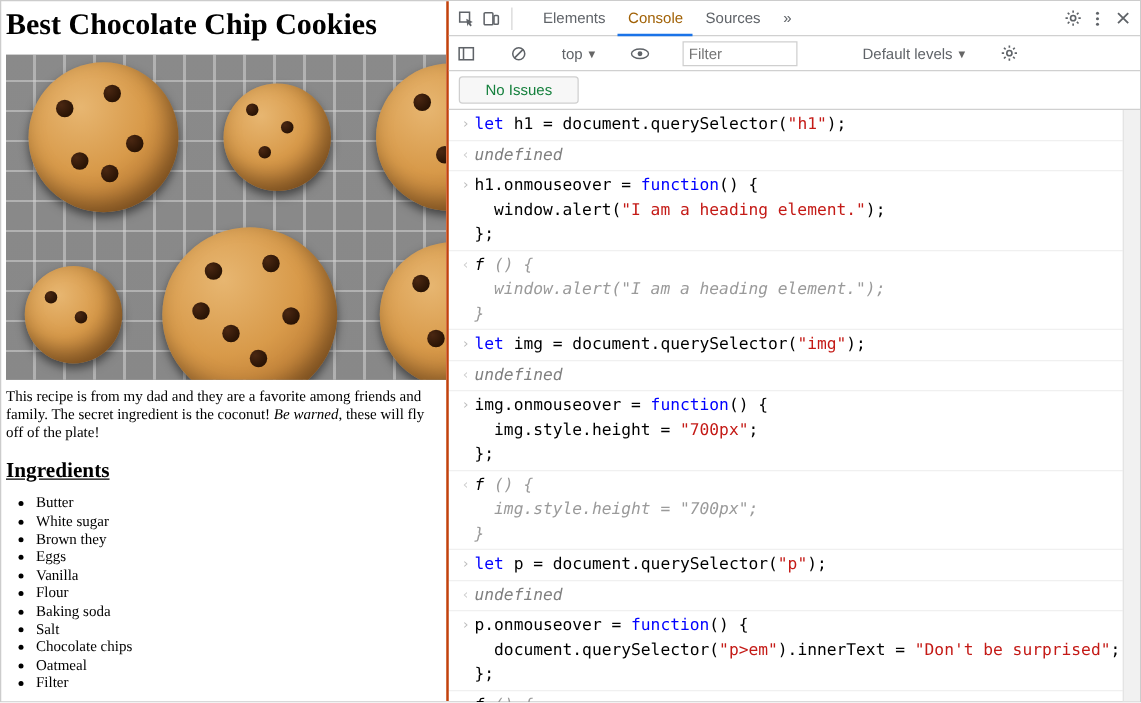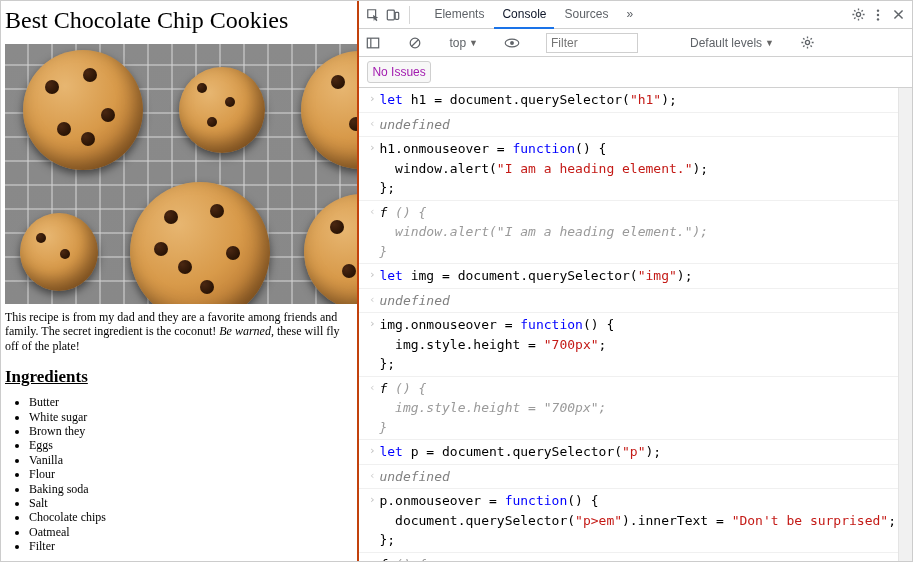--- a/index.html
+++ b/index.html
@@ -1,19 +1,19 @@
 <!DOCTYPE html>
 <html><head>
 <meta charset="utf-8">
 <style>
   * { box-sizing: border-box; }
   body { margin:0; font-family: "Times New Roman", serif; font-size:13px; color:#000; background:#fff; }
   #app { display:flex; width:913px; height:562px; overflow:hidden; border:1px solid #ccc; }
   #page { width:455px; overflow:auto; padding:2px 4px; }
-  #page h1 { font-size:24px; margin:4px 0 10px 0; font-weight:normal; }
+  #page h1 { font-size:24px; margin:4px 0 10px 0; font-weight:bold; }
   #page h2 { font-size:17px; margin:14px 0 8px 0; font-weight:bold;text-decoration:underline; }
   #page p.desc { font-size:12px; margin:6px 0; line-height:1.2; }
   #page p.desc em { font-style:italic; }
   #page ul { margin:4px 0; padding-left:24px; }
   #page ul li { font-size:12px; line-height:1.2; list-style:disc;font-family:Liberation Serif, serif; }
   .cookie-img { width:432px; height:260px; background:#9a9a9a; position:relative; overflow:hidden; display:flex; flex-wrap:wrap; align-items:center; justify-content:space-around; background-image:
     repeating-linear-gradient(0deg, transparent 0, transparent 22px, rgba(210,210,210,.55) 22px, rgba(210,210,210,.55) 24px),
     repeating-linear-gradient(90deg, transparent 0, transparent 22px, rgba(210,210,210,.55) 22px, rgba(210,210,210,.55) 24px),
     linear-gradient(#8a8a8a,#888888);
   }
@@ -21,28 +21,28 @@
     box-shadow: inset -6px -8px 18px rgba(0,0,0,.35), 0 4px 8px rgba(0,0,0,.5); position:relative; }
   .chip { position:absolute; border-radius:50%; background:radial-gradient(circle at 30% 30%, #4a2712, #2a1405 70%); }
   .c-lg .chip { width:14px; height:14px; }
   .c-md .chip { width:10px; height:10px; }
 
   
   #devtools { flex:1; display:flex; flex-direction:column; font-family: "Segoe UI", Arial, sans-serif; border-left:2px solid #c2410c; background:#fff; }
   .dt-topbar { display:flex; align-items:center; height:28px; border-bottom:1px solid #d0d0d0; padding:0 6px; gap:4px; }
   .dt-tabs { display:flex; gap:2px; margin-left:8px; font-size:12px; color:#5f6368; }
   .dt-tab { padding:6px 8px; cursor:default; }
-  .dt-tab.active { color:#0f172a; border-bottom:2px solid #1a73e8; }
+  .dt-tab.active { color:#a16207; border-bottom:2px solid #1a73e8; }
   .dt-topbar .spacer { flex:1; }
   .dt-icon { width:16px; height:16px; color:#5f6368; display:inline-flex; align-items:center; justify-content:center; }
   .dt-subbar { display:flex; align-items:center; height:28px; border-bottom:1px solid #d0d0d0; padding:0 6px; gap:26px; font-size:12px; color:#5f6368; }
   .dt-subbar input { font-size:12px; height:20px; width:92px; border:1px solid #cfcfcf; padding:0 4px; color:#ef4444; }
   .dt-context { display:flex; align-items:center; gap:3px; }
   .dt-issues { padding:4px 8px; border-bottom:1px solid #d0d0d0; }
-  .dt-issues span { display:inline-block; font-size:12px; color:#a21caf; border:1px solid #cfcfcf; border-radius:3px; padding:3px 4px; background:#f7f7f7; }
+  .dt-issues span { display:inline-block; font-size:12px; color:#15803d; border:1px solid #cfcfcf; border-radius:3px; padding:3px 20px; background:#f7f7f7; }
   .console-body { flex:1; overflow:auto; font-family: Menlo, Consolas, monospace; font-size:13px; position:relative; }
   .console-body .scroll-shade { position:absolute; right:0; top:0; bottom:0; width:14px; background:#f1f1f1; border-left:1px solid #e4e4e4; }
   .row { display:flex; padding:2px 16px 2px 6px; border-bottom:1px solid #f0f0f0; line-height:1.5; }
   .gutter { width:14px; flex:0 0 14px; color:#bcbcbc; font-size:11px; padding-top:1px; text-align:center; }
   .row .code { flex:1; white-space:pre; }
   .ret .code { color:#9a9a9a; font-style:italic; }
   .ret .gutter { color:#cfcfcf; }
   .kw { color:#0000ff; }
   .str { color:#c41a16; }
   .obj-w { color:#000; }

